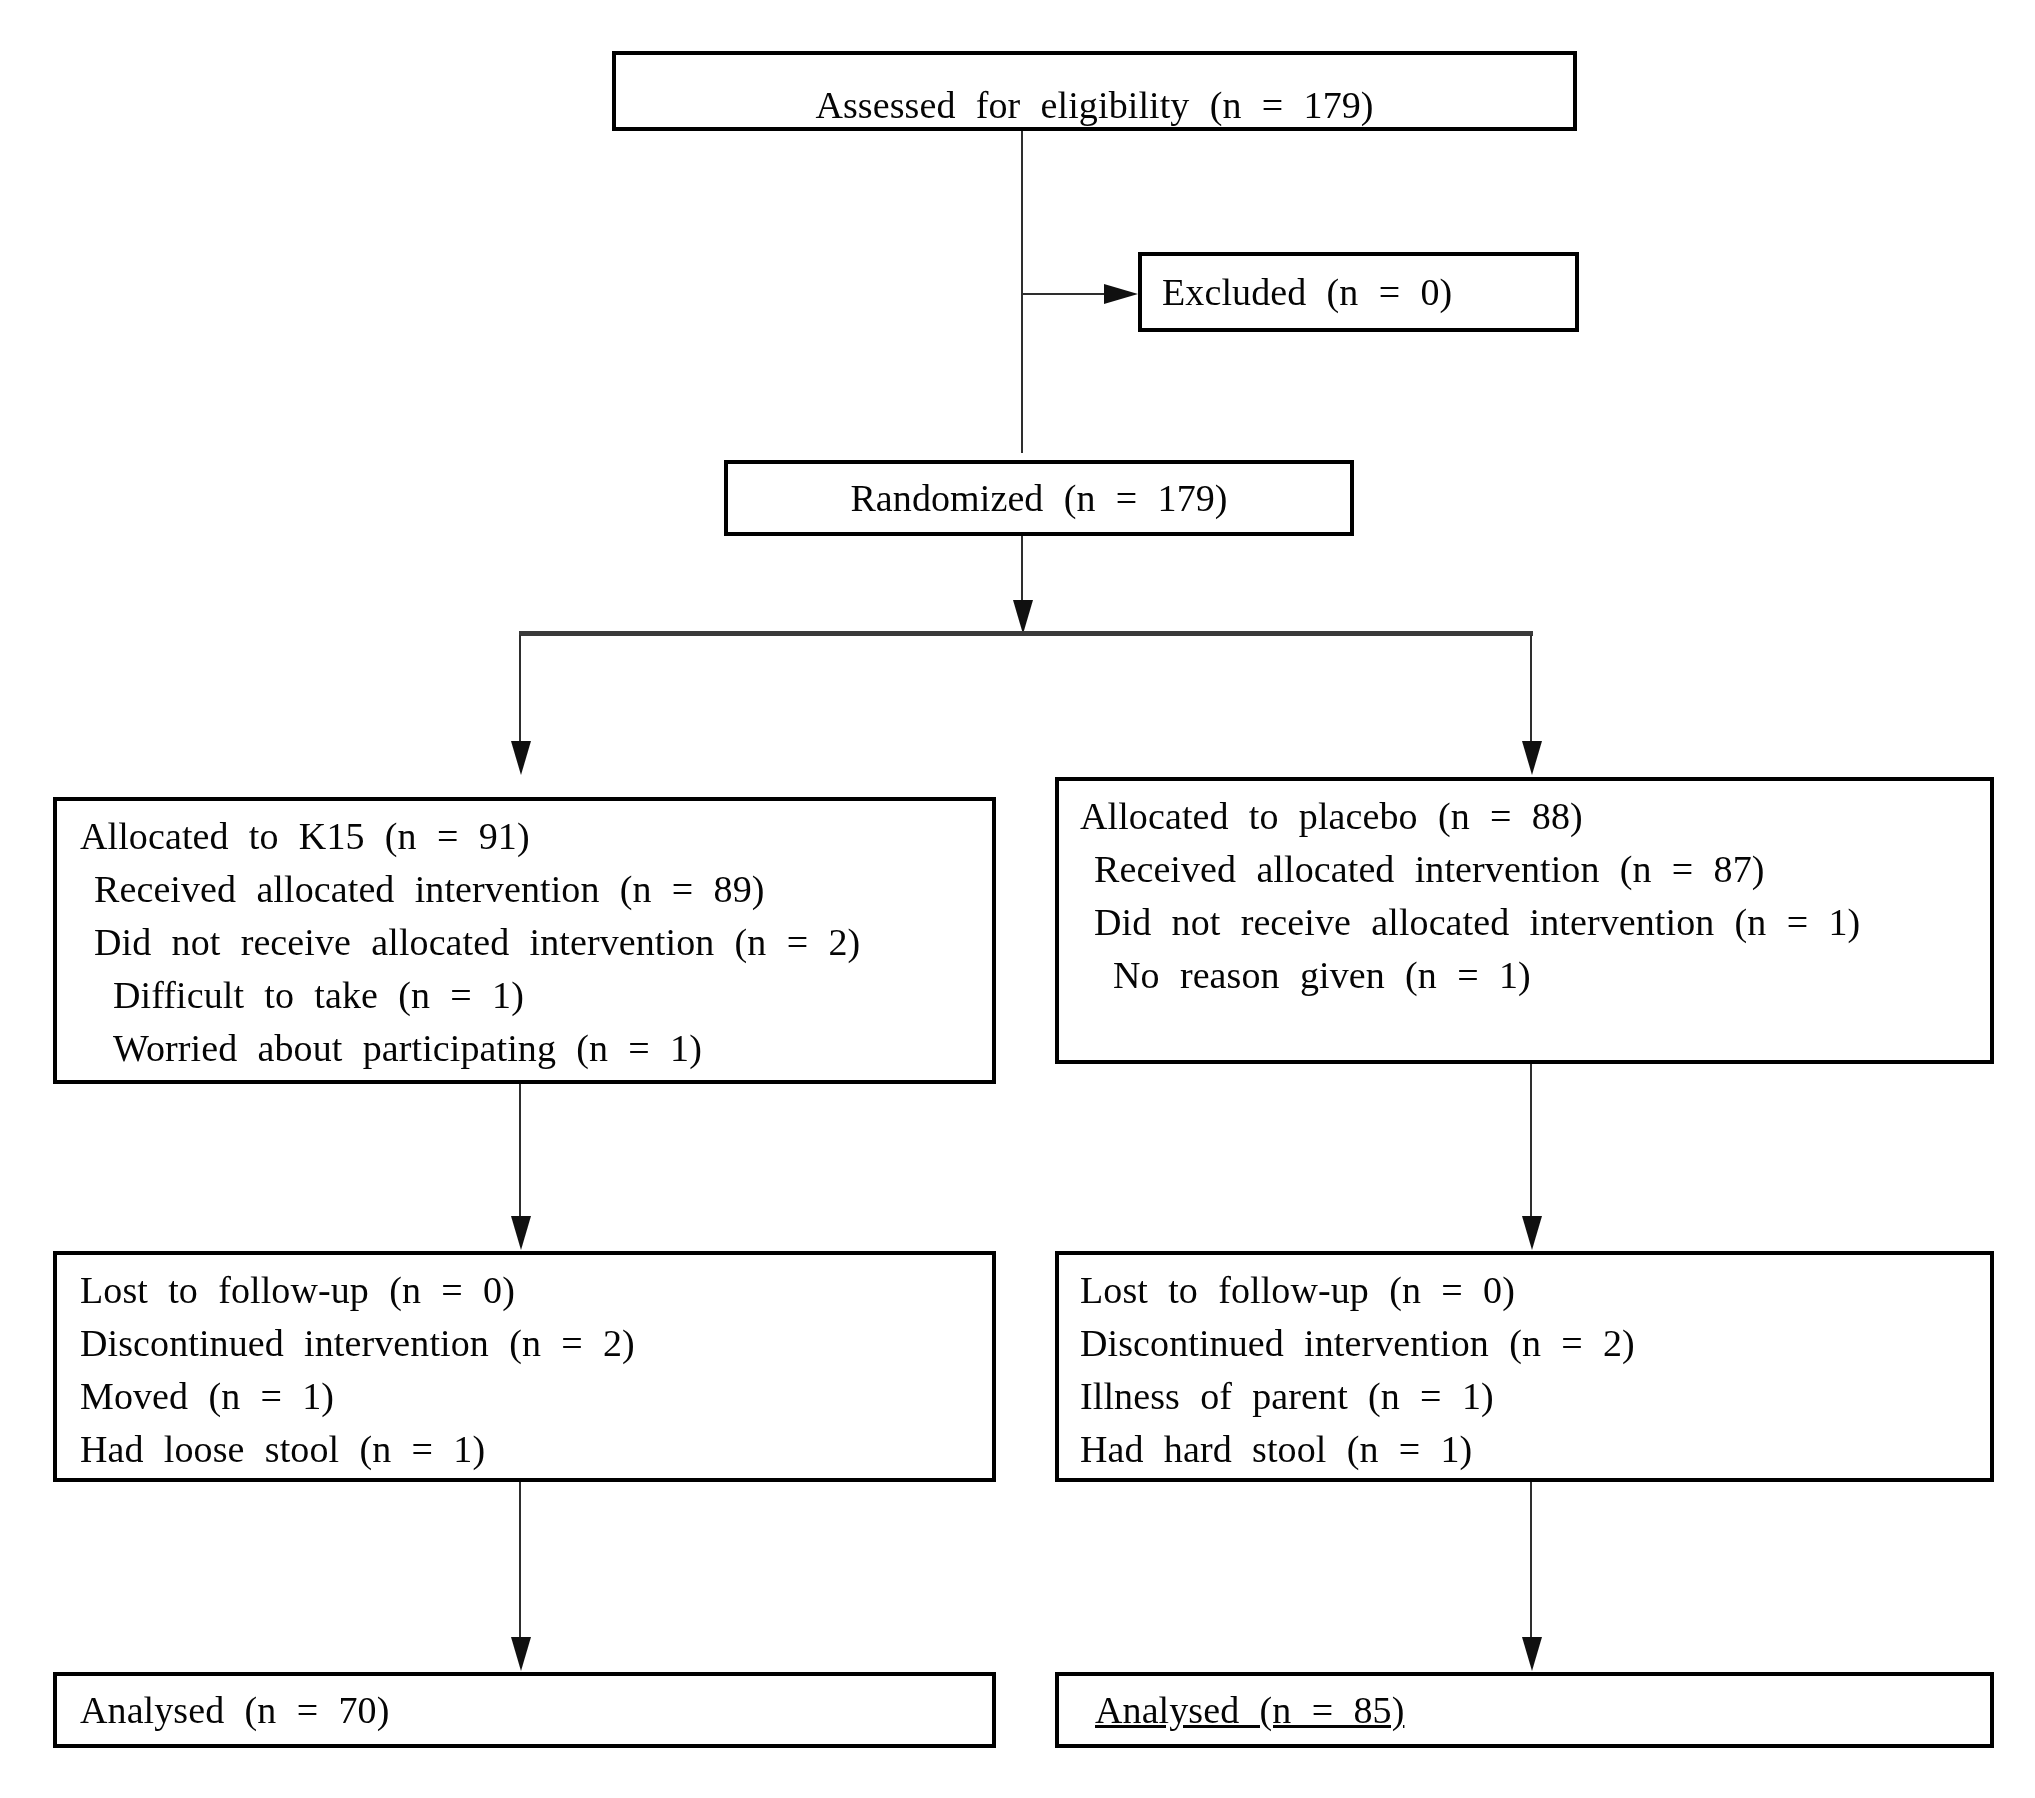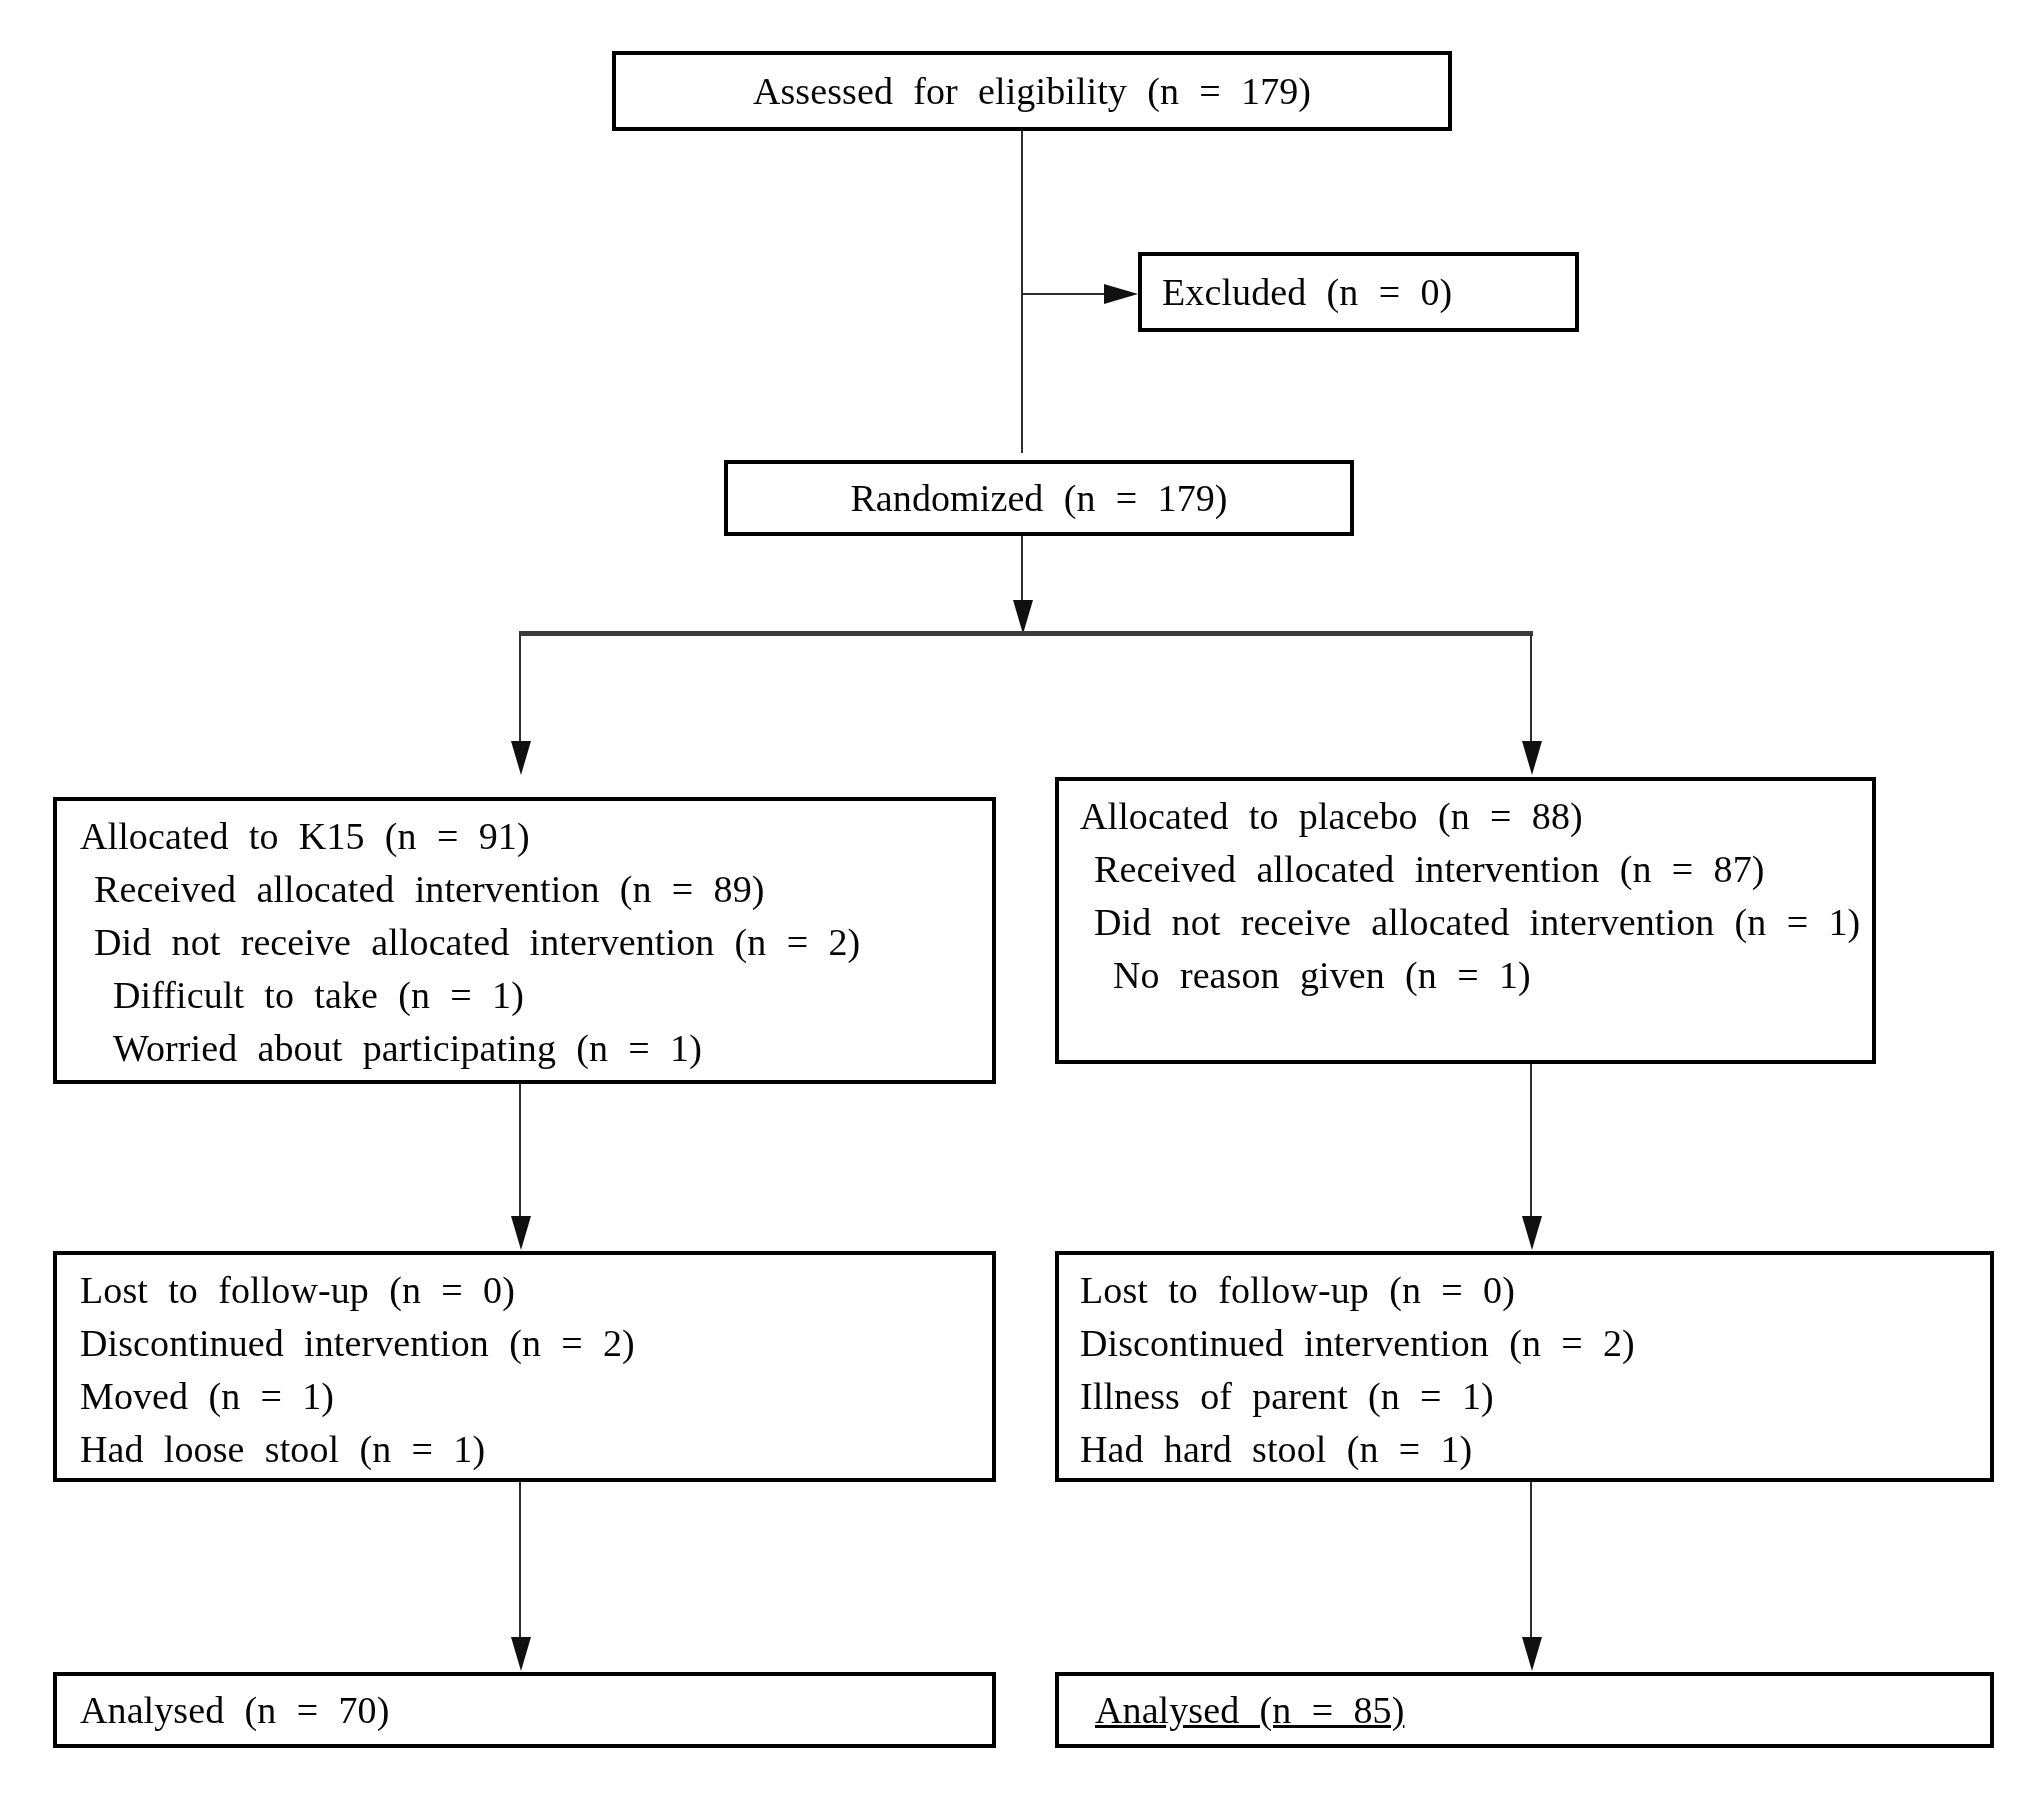--- a/index.html
+++ b/index.html
@@ -90,41 +90,41 @@
   <div class="vline" style="left:519px; top:1063px; height:155px;"></div>
   <div class="ah-down" style="left:511px; top:1216px;"></div>
   <div class="vline" style="left:1530px; top:1063px; height:155px;"></div>
   <div class="ah-down" style="left:1522px; top:1216px;"></div>
 
   <div class="vline" style="left:519px; top:1481px; height:157px;"></div>
   <div class="ah-down" style="left:511px; top:1637px;"></div>
   <div class="vline" style="left:1530px; top:1481px; height:157px;"></div>
   <div class="ah-down" style="left:1522px; top:1637px;"></div>
 
-  <div class="box center" style="left:612px; top:51px; width:840px; height:80px;">
+  <div class="box center" style="left:612px; top:51px; width:965px; height:80px;align-items:flex-end;">
     <span>Assessed for eligibility (n = 179)</span>
   </div>
 
   <div class="box leftline padL" style="left:1138px; top:252px; width:441px; height:80px;padding-left:20px;">
     <span>Excluded (n = 0)</span>
   </div>
 
   <div class="box center" style="left:708px; top:460px; width:630px; height:76px;margin-left:16px;">
     <span>Randomized (n = 179)</span>
   </div>
 
   <div class="box multi padL" style="left:53px; top:777px; width:943px; height:287px;margin-top:20px;">
     <div class="bline ind0">Allocated to K15 (n = 91)</div>
     <div class="bline ind1">Received allocated intervention (n = 89)</div>
     <div class="bline ind1">Did not receive allocated intervention (n = 2)</div>
     <div class="bline ind2">Difficult to take (n = 1)</div>
     <div class="bline ind2">Worried about participating (n = 1)</div>
   </div>
 
-  <div class="box multi" style="left:1055px; top:777px; width:821px; height:287px; padding-left:21px;">
+  <div class="box multi" style="left:1055px; top:777px; width:939px; height:287px; padding-left:21px;">
     <div class="bline ind0">Allocated to placebo (n = 88)</div>
     <div class="bline ind1">Received allocated intervention (n = 87)</div>
     <div class="bline ind1">Did not receive allocated intervention (n = 1)</div>
     <div class="bline ind2">No reason given (n = 1)</div>
   </div>
 
   <div class="box multi padL" style="left:53px; top:1251px; width:943px; height:231px;">
     <div class="bline ind0">Lost to follow-up (n = 0)</div>
     <div class="bline ind0">Discontinued intervention (n = 2)</div>
     <div class="bline ind0">Moved (n = 1)</div>

